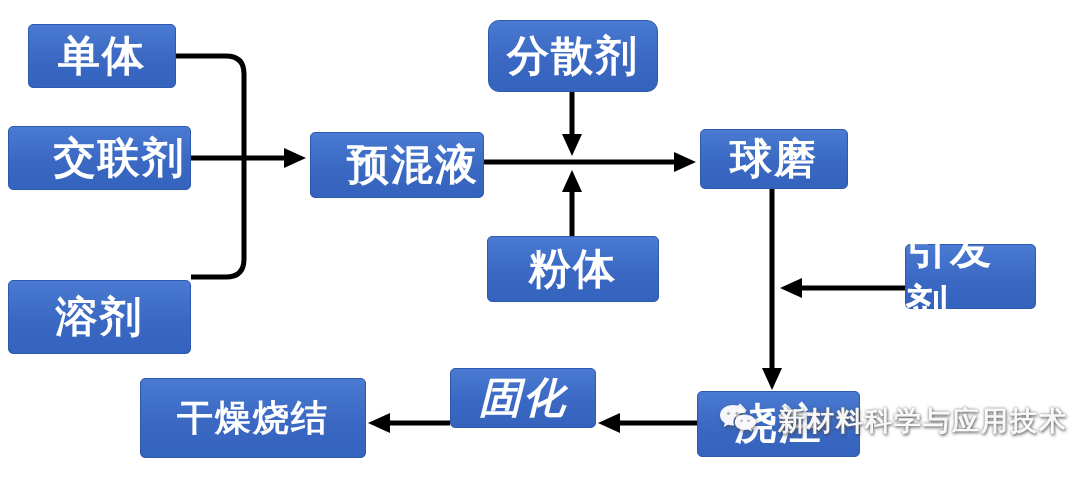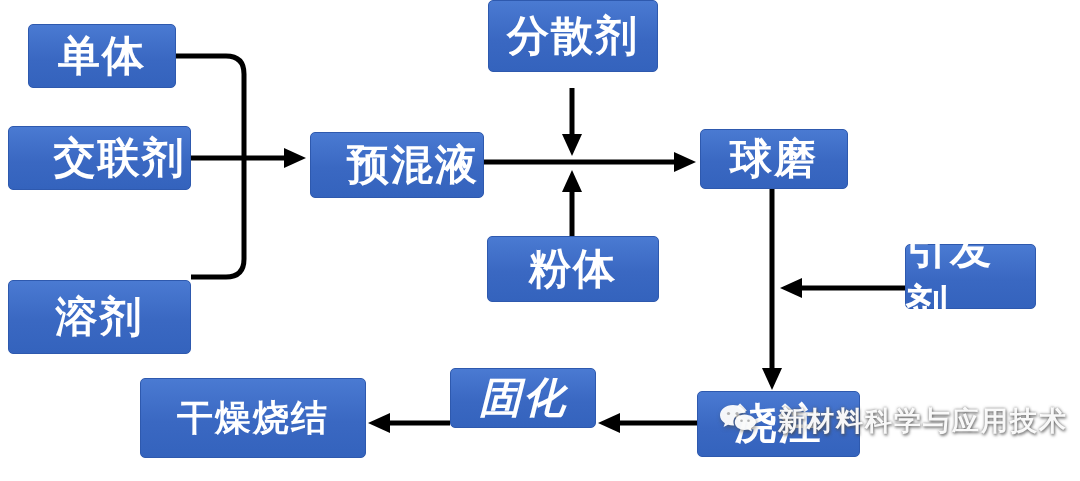--- a/index.html
+++ b/index.html
@@ -104,21 +104,21 @@
   </svg>
 
   <div class="node" style="left:28px;  top:24px;  width:148px; height:64px;">单体</div>
 
   <div class="node" style="left:8px;   top:126px; width:183px; height:64px;padding-left:40px;">交联剂</div>
 
   <div class="node" style="left:8px;   top:240px; width:183px; height:74px;margin-top:40px;">溶剂</div>
 
   <div class="node" style="left:310px; top:132px; width:174px; height:66px;padding-left:32px;">预混液</div>
 
-  <div class="node" style="left:488px; top:0;  width:170px; height:72px;">分散剂</div>
+  <div class="node" style="left:488px; top:20px;  width:170px; height:72px;border-radius:11px;">分散剂</div>
 
   <div class="node" style="left:487px; top:236px; width:172px; height:66px;">粉体</div>
 
   <div class="node" style="left:700px; top:129px; width:148px; height:60px;">球磨</div>
 
   <div class="node" style="left:905px; top:244px; width:131px; height:65px;">引发剂</div>
 
   <div class="node" style="left:697px; top:391px; width:163px; height:66px;">浇注</div>
 
   <div class="node" style="left:450px; top:368px; width:146px; height:60px;font-style:italic;">固化</div>

